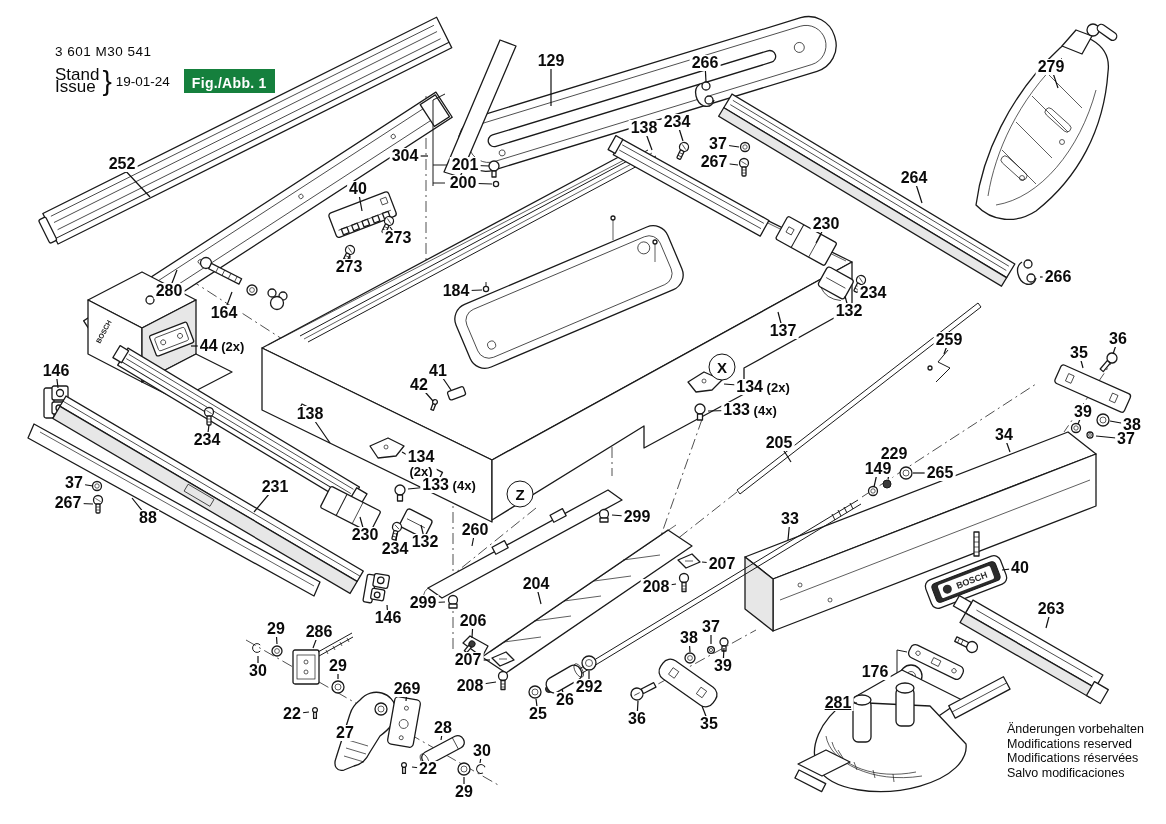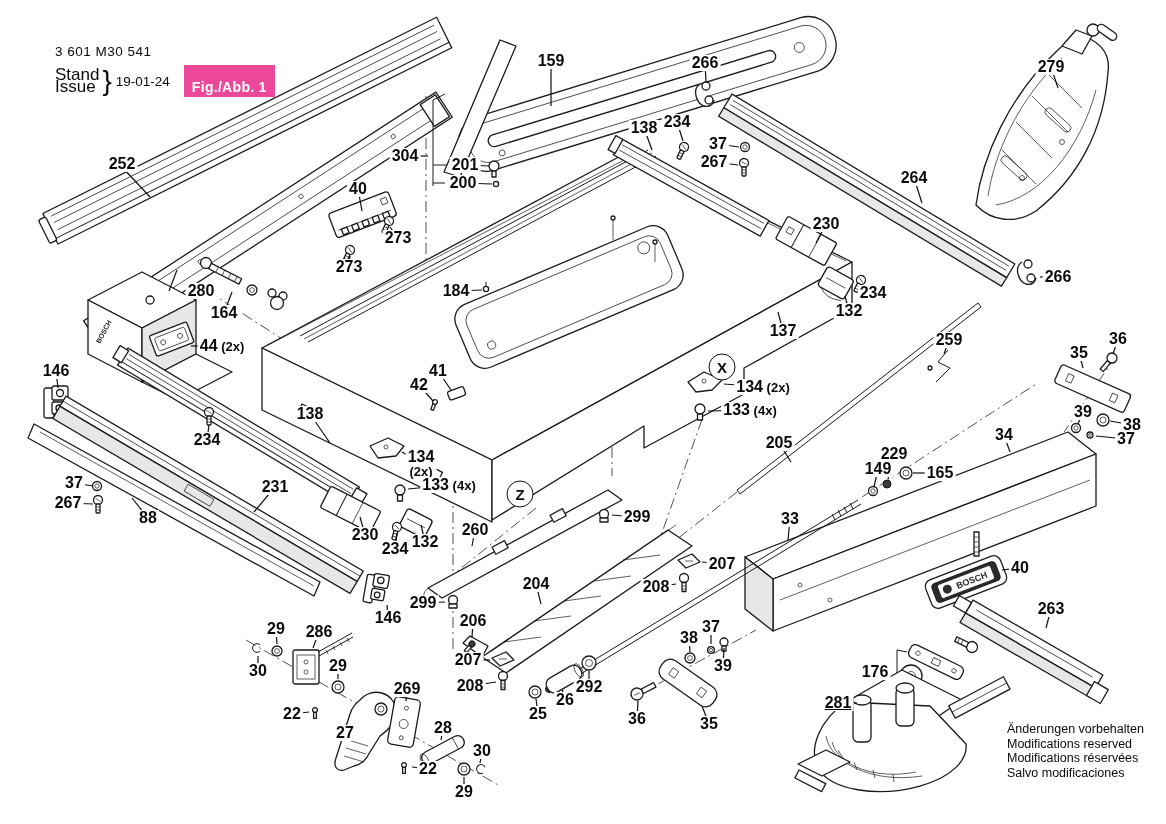--- a/index.html
+++ b/index.html
@@ -22,22 +22,22 @@
   .callout .line2{font-size:13px;font-weight:bold;}
   .callout.circled{width:25px;height:25px;border:1.8px solid #111;border-radius:50%;
            display:flex;align-items:center;justify-content:center;font-size:15px;padding:0;}
   
   #header{position:absolute;left:55px;top:44px;}
   .pn{font-size:13.5px;letter-spacing:.5px;}
   .issue-row{display:flex;align-items:center;margin-top:6px;}
   .stand-issue{font-size:17px;line-height:12px;}
   .brace{font-size:28px;font-weight:300;margin:0 4px 0 3px;}
   .date{font-size:13.5px;}
-  .figbox{background:#ec4899;color:#fff;font-weight:bold;font-size:14px;letter-spacing:.3px;
-          padding:14px 8px 2px 8px;margin-left:14px;}
+  .figbox{background:#15803d;color:#fff;font-weight:bold;font-size:14px;letter-spacing:.3px;
+          padding:6px 8px 2px 8px;margin-left:14px;}
   
   #footer-notes{position:absolute;left:983px;top:722px;font-size:12.5px;line-height:14.6px;margin-left:24px;}
 </style>
 </head>
 <body>
 
 <div id="stage">
 
   <svg id="artwork" width="1166" height="824" viewBox="0 0 1166 824">
     <defs>
@@ -684,25 +684,25 @@
       <line x1="443" y1="728" x2="441" y2="740" class="leader"></line>
       <line x1="428" y1="769" x2="412" y2="767" class="leader"></line>
       <line x1="482" y1="751" x2="480" y2="763" class="leader"></line>
       <line x1="464" y1="792" x2="464" y2="777" class="leader"></line>
       <line x1="438" y1="371" x2="451" y2="390" class="leader"></line>
       <line x1="419" y1="385" x2="433" y2="401" class="leader"></line>
     </svg>
 
   <div id="callouts">
       <div class="callout" style="left: 122px; top: 164px;"><span>252</span></div>
-      <div class="callout" style="left: 169px; top: 291px; margin-left: 32px;"><span>280</span></div>
+      <div class="callout" style="left: 169px; top: 291px;"><span>280</span></div>
       <div class="callout" style="left: 224px; top: 313px;"><span>164</span></div>
       <div class="callout" style="left: 222px; top: 346px;"><span>44</span><span class="suffix"> (2x)</span></div>
       <div class="callout" style="left: 56px; top: 371px;"><span>146</span></div>
-      <div class="callout" style="left: 551px; top: 61px;"><span>159</span></div>
+      <div class="callout" style="left: 551px; top: 61px;"><span>129</span></div>
       <div class="callout" style="left: 705px; top: 63px;"><span>266</span></div>
       <div class="callout" style="left: 1051px; top: 67px;"><span>279</span></div>
       <div class="callout" style="left: 405px; top: 156px;"><span>304</span></div>
       <div class="callout" style="left: 465px; top: 165px;"><span>201</span></div>
       <div class="callout" style="left: 463px; top: 183px;"><span>200</span></div>
       <div class="callout" style="left: 644px; top: 128px;"><span>138</span></div>
       <div class="callout" style="left: 677px; top: 122px;"><span>234</span></div>
       <div class="callout" style="left: 718px; top: 144px;"><span>37</span></div>
       <div class="callout" style="left: 714px; top: 162px;"><span>267</span></div>
       <div class="callout" style="left: 914px; top: 178px;"><span>264</span></div>
@@ -720,21 +720,21 @@
       <div class="callout" style="left: 949px; top: 340px;"><span>259</span></div>
       <div class="callout" style="left: 1118px; top: 339px;"><span>36</span></div>
       <div class="callout" style="left: 1079px; top: 353px;"><span>35</span></div>
       <div class="callout" style="left: 1083px; top: 412px;"><span>39</span></div>
       <div class="callout" style="left: 1132px; top: 425px;"><span>38</span></div>
       <div class="callout" style="left: 1126px; top: 439px;"><span>37</span></div>
       <div class="callout" style="left: 1004px; top: 435px;"><span>34</span></div>
       <div class="callout" style="left: 779px; top: 443px;"><span>205</span></div>
       <div class="callout" style="left: 894px; top: 454px;"><span>229</span></div>
       <div class="callout" style="left: 878px; top: 469px;"><span>149</span></div>
-      <div class="callout" style="left: 940px; top: 473px;"><span>165</span></div>
+      <div class="callout" style="left: 940px; top: 473px;"><span>265</span></div>
       <div class="callout" style="left: 790px; top: 519px;"><span>33</span></div>
       <div class="callout" style="left: 310px; top: 414px;"><span>138</span></div>
       <div class="callout" style="left: 207px; top: 440px;"><span>234</span></div>
       <div class="callout" style="left: 275px; top: 487px;"><span>231</span></div>
       <div class="callout" style="left: 74px; top: 483px;"><span>37</span></div>
       <div class="callout" style="left: 68px; top: 503px;"><span>267</span></div>
       <div class="callout" style="left: 148px; top: 518px;"><span>88</span></div>
       <div class="callout" style="left: 421px; top: 463px;"><span>134</span><div class="line2">(2x)</div></div>
       <div class="callout" style="left: 449px; top: 485px;"><span>133</span><span class="suffix"> (4x)</span></div>
       <div class="callout" style="left: 365px; top: 535px;"><span>230</span></div>

